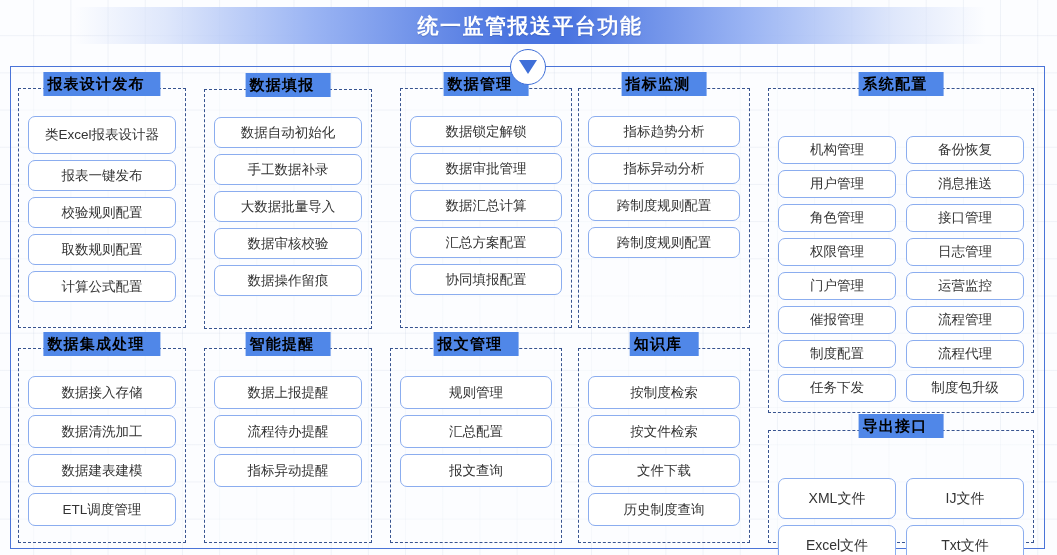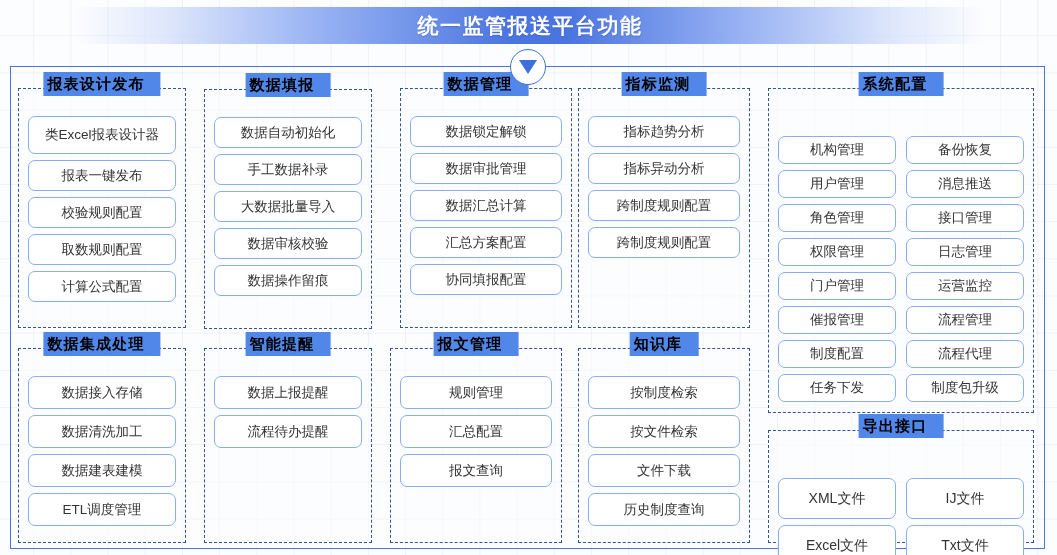--- a/index.html
+++ b/index.html
@@ -231,20 +231,21 @@
     <div class="item">数据建表建模</div>
     <div class="item">ETL调度管理</div>
   </div>
 </div>
 
 <div class="group col-bot" id="g-remind">
   <div class="group-title">智能提醒</div>
   <div class="items">
     <div class="item">数据上报提醒</div>
     <div class="item">流程待办提醒</div>
+    <div class="item">指标异动提醒</div>
   </div>
 </div>
 
 <div class="group col-bot" id="g-message">
   <div class="group-title">报文管理</div>
   <div class="items">
     <div class="item">规则管理</div>
     <div class="item">汇总配置</div>
     <div class="item">报文查询</div>
   </div>

